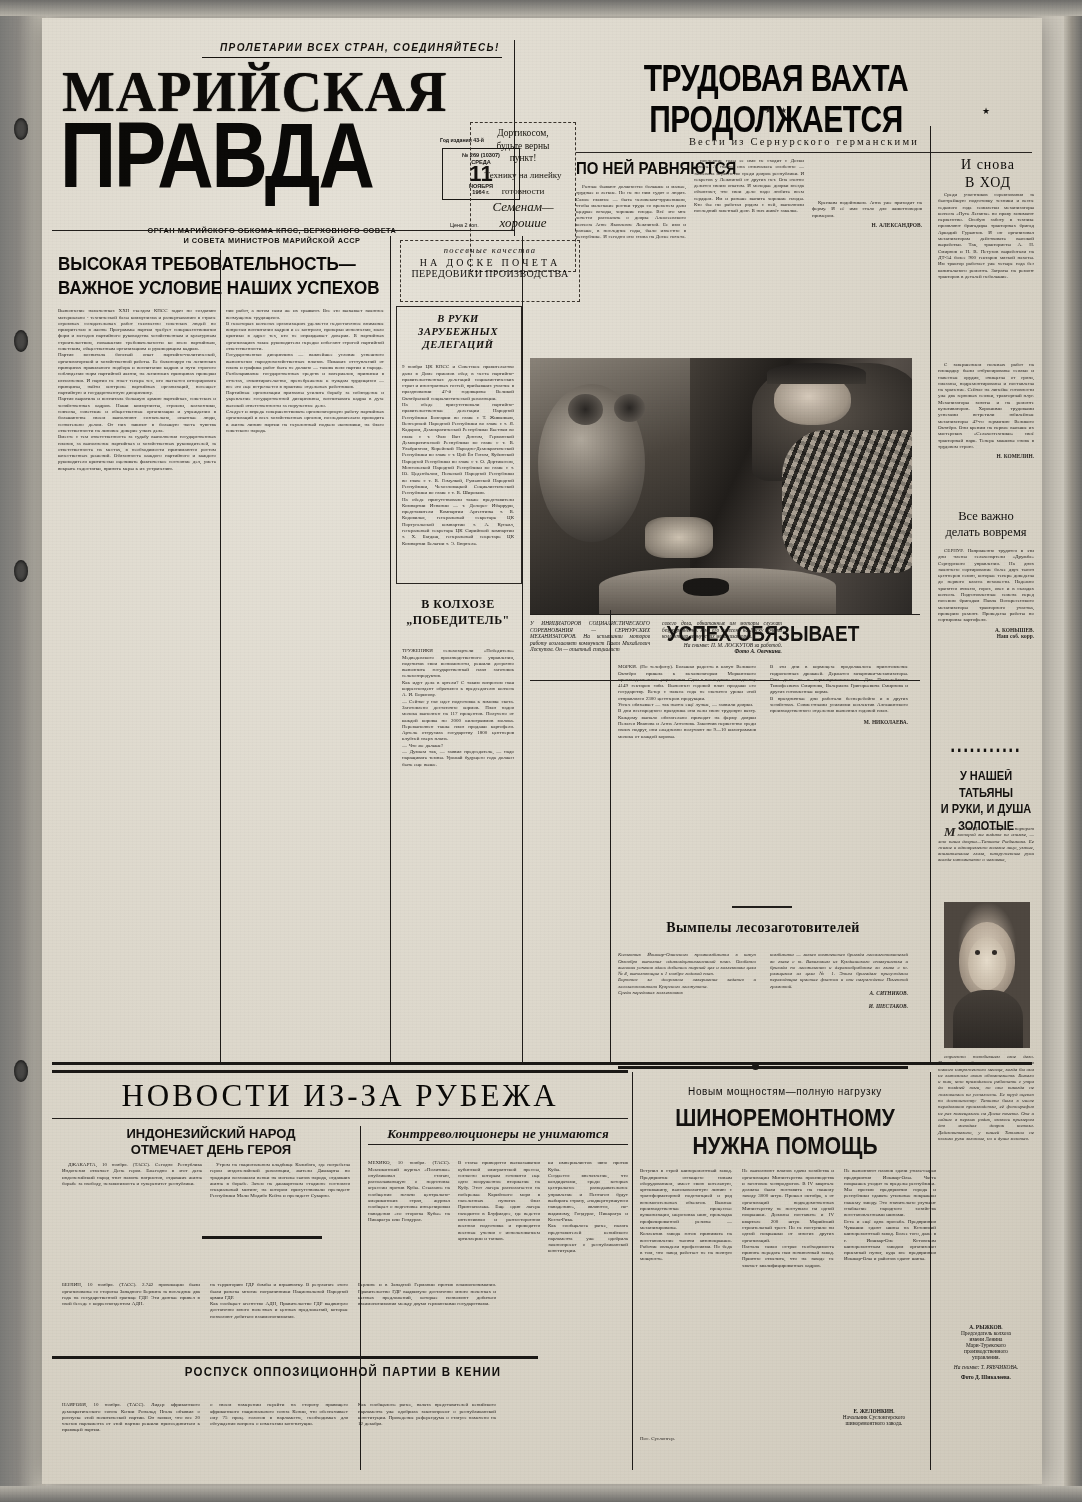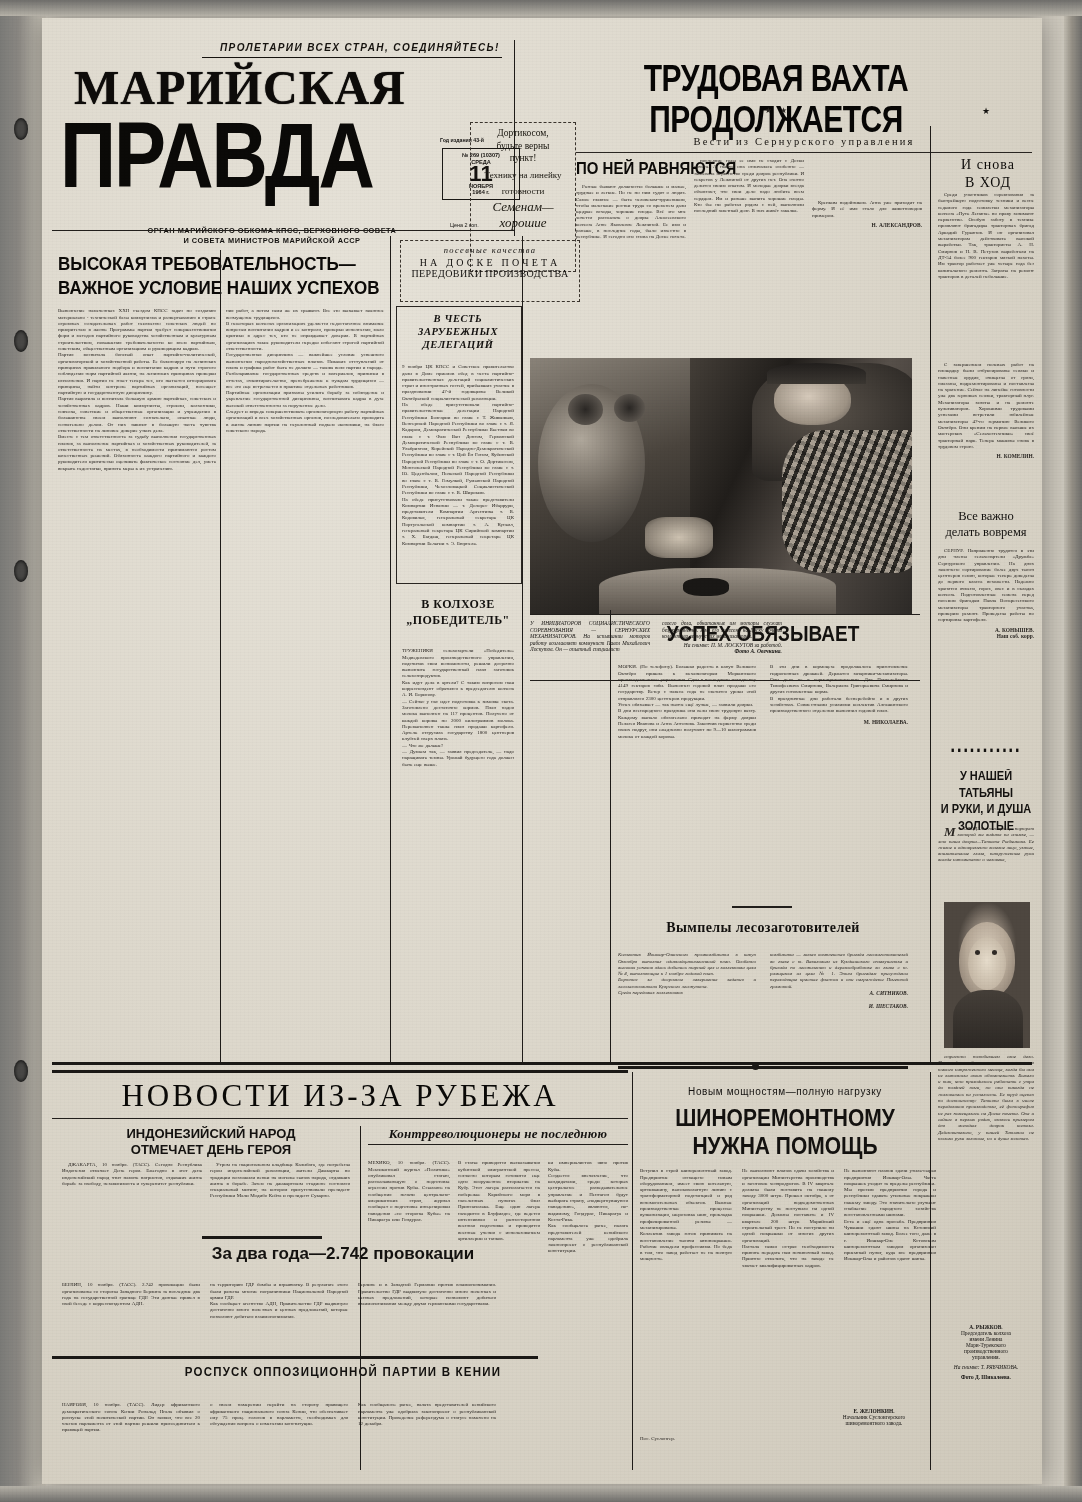--- a/index.html
+++ b/index.html
@@ -39,23 +39,23 @@
   .body-col p{margin:0 0 3px 0;text-indent:6px;}
   .rule{border-top:1px solid #221f1c;}
   .thick{border-top:3px solid #1b1916;}
 
   
   .masthead{position:relative;height:200px;}
   .slogan{position:absolute;left:168px;top:2px;font-size:10px;font-weight:bold;
     font-style:italic;letter-spacing:1.4px;font-family:"Liberation Sans",sans-serif;
     color:#16130f;}
   .slogan-rule{position:absolute;left:150px;top:17px;width:300px;border-top:1.5px solid #16130f;}
-  .mp1{position:absolute;left:10px;top:20px;font-size:48px;font-weight:bold;
+  .mp1{position:absolute;left:10px;top:20px;font-size:56px;font-weight:bold;
     letter-spacing:1px;font-family:"Liberation Serif",serif;color:#0e0c0a;
-    text-shadow:0 0 1px #0e0c0a;margin-left:12px;}
+    text-shadow:0 0 1px #0e0c0a;}
   .mp2{position:absolute;left:8px;top:62px;font-size:78px;font-weight:bold;
     font-family:"Liberation Sans",sans-serif;letter-spacing:-2px;color:#0b0a08;
     transform:scaleY(1.18);transform-origin:left top;}
   .issuebox{position:absolute;left:390px;top:108px;width:72px;border:1px solid #1b1916;
     padding:3px 2px 4px;text-align:center;font-family:"Liberation Sans",sans-serif;color:#15120f;}
   .issuebox .no{font-size:5.6px;font-weight:bold;}
   .issuebox .dow{font-size:5.6px;font-weight:bold;margin-top:1px;}
   .issuebox .day{font-size:22px;font-weight:bold;line-height:16px;margin:1px 0;}
   .issuebox .mon{font-size:5.6px;font-weight:bold;}
   .issuebox .yr{font-size:5.6px;font-weight:bold;}
@@ -203,21 +203,21 @@
     <div class="callout">
       <div class="co1">Дортикосом,</div>
       <div class="co1">будьте верны</div>
       <div class="co1">пункт!</div>
       <div class="co2">Технику на линейку</div>
       <div class="co2">готовности</div>
       <div class="co3">Семенам—</div>
       <div class="co3">хорошие</div>
     </div>
 
-    <div class="vesti">Вести из Сернурского управления</div>
+    <div class="vesti">Вести из Сернурского германскими</div>
     <div class="vesti-rule"></div>
     <div class="h-ponei">ПО НЕЙ РАВНЯЮТСЯ</div>
     <div class="h-isnova">
       <div>И снова</div>
       <div>В ХОД</div>
     </div>
 
     <div class="colbox body-col" style="left:524px;top:144px;width:110px;height:160px">
       <p>Разные бывают должности: большие и малые, трудные и легкие. Но не по ним судят о людях. Самое главное — быть человеком-тружеником, чтобы маленькие ростки труда со временем дали щедрые всходы, хорошие плоды. Всё это мне хочется рассказать о доярке Алексеевского колхоза Анне Яковлевне Лежниной. Ее имя и раньше, в последние годы, было известно в республике. И сегодня оно снова на Доске почета.</p>
     </div>
@@ -307,21 +307,21 @@
     </div>
 
     <div class="posevbox">
       <div class="pb1">посевные    качества</div>
       <div class="pb2">НА ДОСКЕ ПОЧЕТА</div>
       <div class="pb3">ПЕРЕДОВИКИ ПРОИЗВОДСТВА</div>
     </div>
 
     <div style="position:absolute;left:344px;top:266px;width:124px;height:276px;border:1px solid #2a2622;"></div>
     <div class="h-vchest">
-      <div>В ЧЕСТЬ</div>
+      <div>В РУКИ</div>
       <div>ЗАРУБЕЖНЫХ</div>
       <div>ДЕЛЕГАЦИЙ</div>
     </div>
     <div class="colbox body-col" style="left:350px;top:318px;width:112px;height:218px;white-space:pre-line">
       <span>9 ноября ЦК КПСС и Советское правительство дали в Доме приемов обед в честь партийно-правительственных делегаций социалистических стран и иностранных гостей, прибывших участие в праздновании 47-й годовщины Великой Октябрьской социалистической революции.
 На обеде присутствовали партийно-правительственные делегации Народной Республики Болгарии во главе с Т. Живковым, Венгерской Народной Республики во главе с т. Я. Кадаром, Демократической Республики Вьетнам во главе с т. Фам Ван Донгом, Германской Демократической Республики во главе с т. В. Ульбрихтом, Корейской Народно-Демократической Республики во главе с т. Цой Ён Гоном, Кубинской Народной Республики во главе с т. О. Дортикосом, Монгольской Народной Республики во главе с т. Ю. Цеденбалом, Польской Народной Республики во главе с т. В. Гомулкой, Румынской Народной Республики, Чехословацкой Социалистической Республики во главе с т. В. Широким.
 На обеде присутствовали также представители Компартии Испании — т. Долорес Ибаррури, представители Компартии Аргентины т. В. Кодовилья, генеральный секретарь ЦК Португальской компартии т. А. Куньял, генеральный секретарь ЦК Сирийской компартии т. X. Багдаш, генеральный секретарь ЦК Компартии Бельгии т. Э. Бюрнель.</span>
     </div>
 
     <div class="photo ph-mech">
@@ -413,36 +413,35 @@
       <div>ИНДОНЕЗИЙСКИЙ НАРОД</div>
       <div>ОТМЕЧАЕТ ДЕНЬ ГЕРОЯ</div>
     </div>
     <div class="colbox body-col" style="left:10px;top:1122px;width:140px;height:74px">
       <p>ДЖАКАРТА, 10 ноября. (ТАСС). Сегодня Республика Индонезия отмечает День героя. Ежегодно в этот день индонезийский народ чтит память патриотов, отдавших жизнь борьбе за свободу, независимость и суверенитет республики.</p>
     </div>
     <div class="colbox body-col" style="left:158px;top:1122px;width:140px;height:74px">
       <p>Утром на национальном кладбище Калибата, где погребены герои индонезийской революции, жители Джакарты по традиции возложили венки на могилы сынов народа, отдавших жизнь в борьбе. Затем на джакартском стадионе состоялся специальный митинг, на котором присутствовали президент Республики Мали Модибо Кейта и президент Сукарно.</p>
     </div>
 
-    <div class="h-kontr">Контрреволюционеры не последнюю</div>
+    <div class="h-kontr">Контрреволюционеры не унимаются</div>
     <div class="rule" style="position:absolute;left:316px;top:1104px;width:260px"></div>
     <div class="colbox body-col" style="left:316px;top:1114px;width:82px;height:84px;white-space:pre-line">
       <span>МЕХИКО, 10 ноября. (ТАСС). Мексиканский журнал «Политика» опубликовал статью, рассказывающую о подготовке агрессии против Кубы. Ссылаясь на сообщения печати центрально-американских стран, журнал сообщает о подготовке инсценировки нападения «со стороны Кубы» на Никарагуа или Гондурас.</span>
     </div>
     <div class="colbox body-col" style="left:406px;top:1114px;width:82px;height:84px;white-space:pre-line">
       <span>В статье приводятся высказывания кубинской эмигрантской прессы, согласно которым готовится еще одно вооруженное вторжение на Кубу. Этот лагерь располагается на побережье Карибского моря в населенных пунктах близ Принсаполька. Еще один лагерь находится в Блуфилдсе, где ведется интенсивная и разносторонняя военная подготовка и проводятся военные учения с использованием артиллерии и танков.</span>
     </div>
     <div class="colbox body-col" style="left:496px;top:1114px;width:80px;height:310px;white-space:pre-line">
       <span>ки империалистов явно против Кубы.
 Создается впечатление, что кандидатами, среди которых центральное разведывательное управление и Пентагон будут выбирать страну, «подвергнувшуюся нападению», являются, по-видимому, Гондурас, Никарагуа и Коста-Рика.
 Как сообщалось ранее, палата представителей кенийского парламента уже одобрила законопроект о республиканской конституции.</span>
     </div>
 
     <div class="thick" style="position:absolute;left:150px;top:1196px;width:120px"></div>
-    <div class="h-zadva">За два года—2.742 провокации</div>
     <div class="colbox body-col" style="left:10px;top:1236px;width:138px;height:80px;white-space:pre-line">
       <span>БЕРЛИН, 10 ноября. (ТАСС). 2.742 провокации были организованы со стороны Западного Берлина за последние два года на государственной границе ГДР. Эти данные привел в свой беседе с корреспондентом АДН.</span>
     </div>
     <div class="colbox body-col" style="left:158px;top:1236px;width:138px;height:80px;white-space:pre-line">
       <span>на территорию ГДР бомбы и взрывчатку. В результате этого были ранены многие пограничники Национальной Народной армии ГДР.
 Как сообщает агентство АДН, Правительство ГДР выдвинуло достаточно много полезных и ценных предложений, которые позволяют добиться взаимопонимания.</span>
     </div>
     <div class="colbox body-col" style="left:306px;top:1236px;width:138px;height:80px;white-space:pre-line">
       <span>Берлине и в Западной Германии против взаимопонимания. Правительство ГДР выдвинуло достаточно много полезных и ценных предложений, которые позволяют добиться взаимопонимания между двумя германскими государствами.</span>
     </div>

